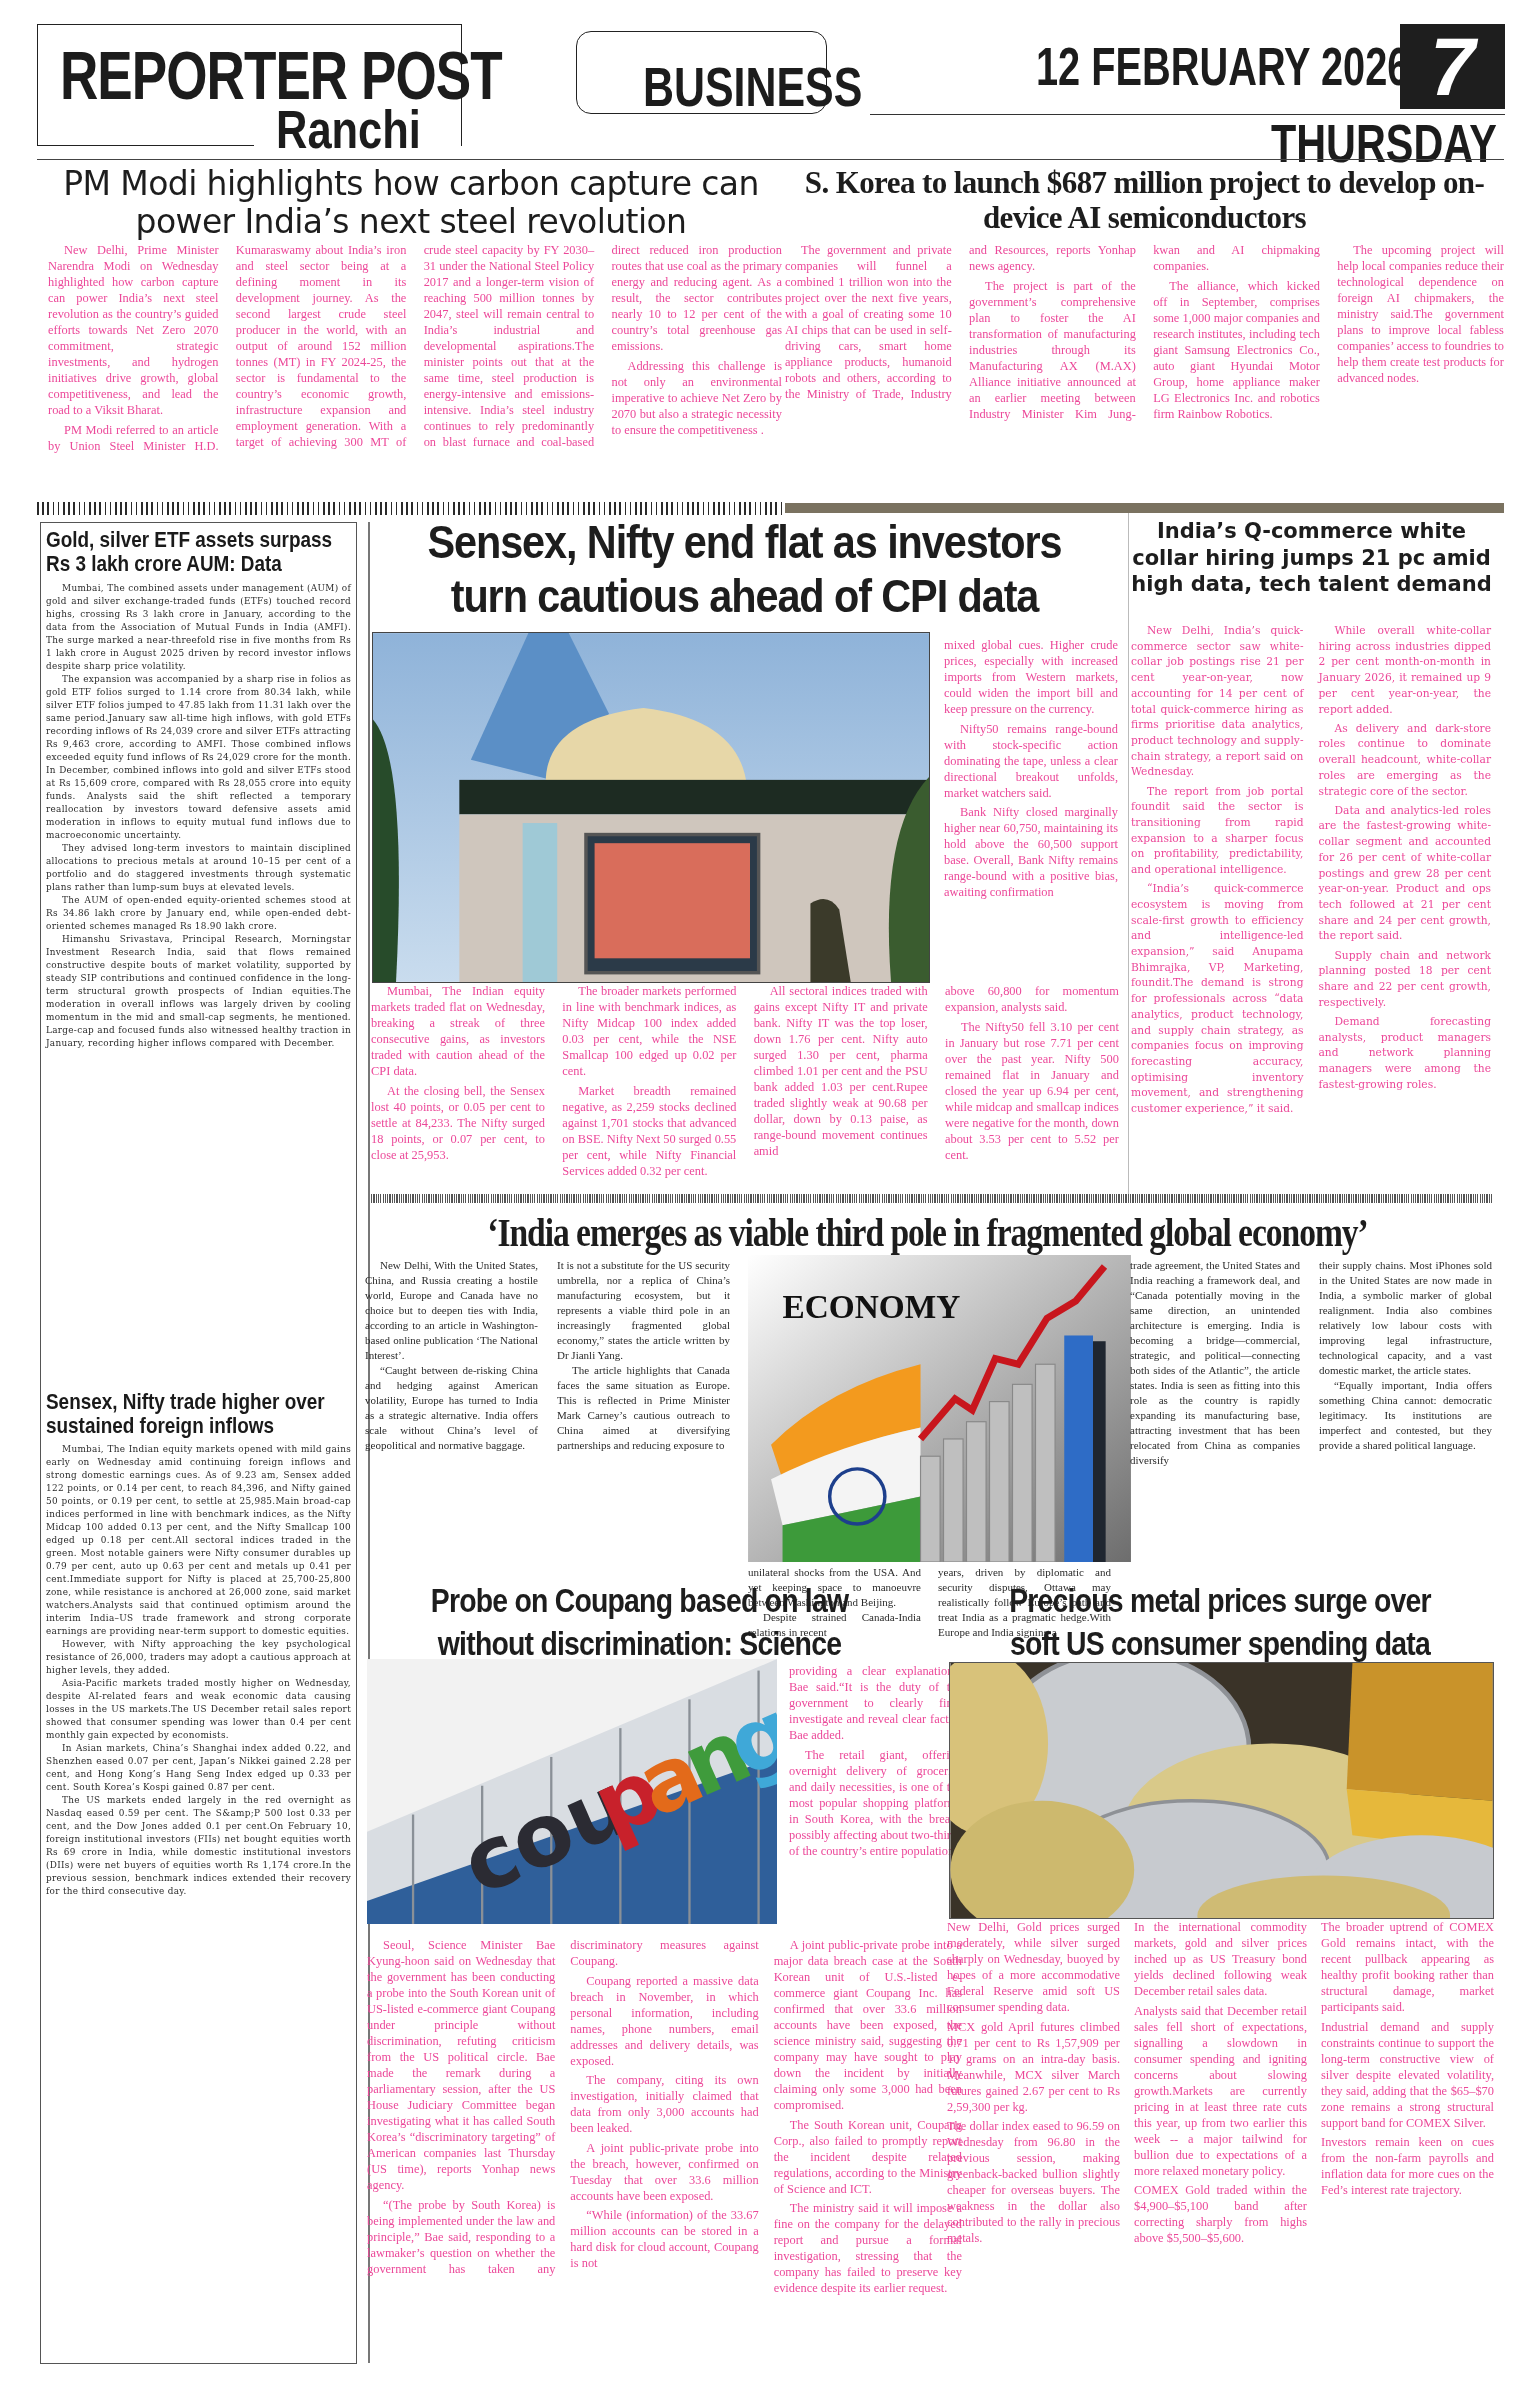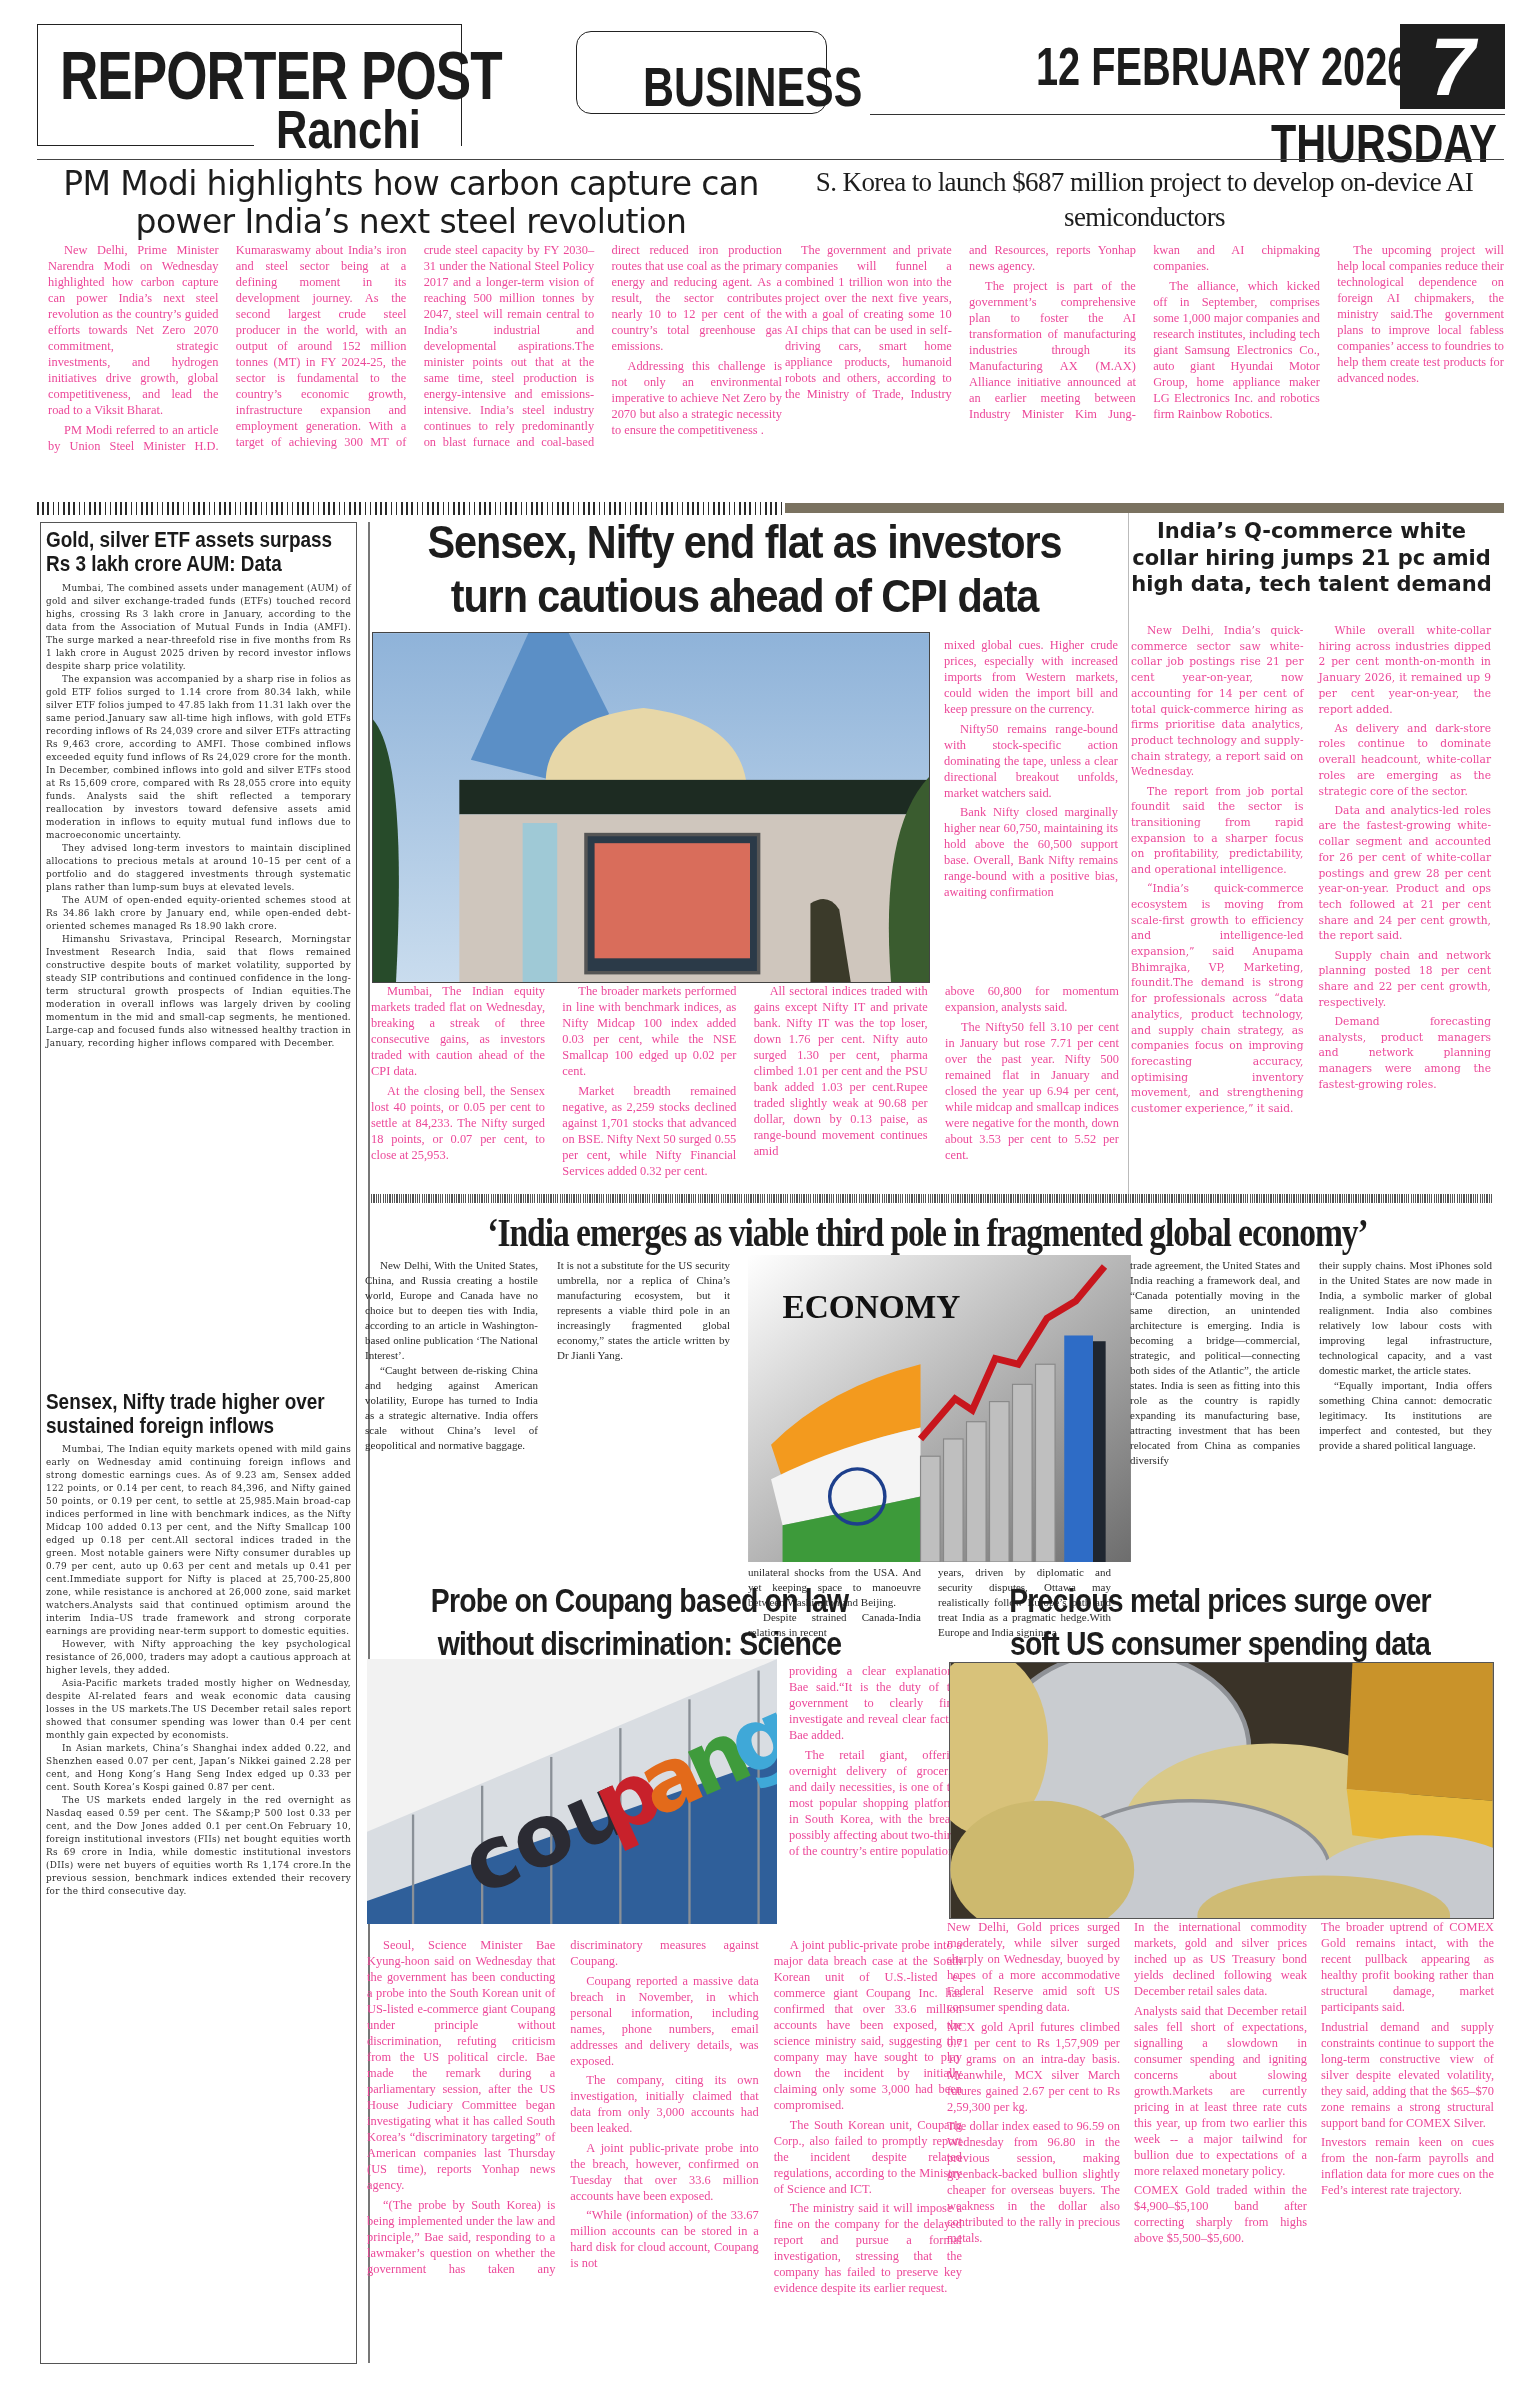--- a/index.html
+++ b/index.html
@@ -20,21 +20,21 @@
   #top-rule { left:37px; top:159px; width:1467px; border-top:1.7px solid #444; }
   
   .hl { text-align:center; color:#1d1d1d; }
   .body-cols { column-gap:17.3px; text-align:justify; font-size:12.4px; line-height:16px; color:#ec4899; font-family:"Liberation Serif", serif; }
   .body-cols p { margin:0 0 0 0; text-indent:16px; }
   .body-cols p + p { margin-top:3.5px; }
   
   #pm-hl { left:40px; top:165px; width:742px; font-family:"DejaVu Sans",sans-serif; font-size:33px; line-height:38px; letter-spacing:-0.6px; }
   #pm-body { left:48px; top:242px; width:734px; column-count:4; height:253px; }
   
-  #sk-hl { left:782px; top:165px; width:725px; font-family:"Liberation Serif",serif; font-weight:normal; font-size:27px; line-height:35px; letter-spacing:-0.6px; }
+  #sk-hl { left:782px; top:165px; width:725px; font-family:"Liberation Serif",serif; font-weight:bold; font-size:31px; line-height:35px; letter-spacing:-0.6px; }
   #sk-body { left:785px; top:242px; width:719px; column-count:4; height:253px; }
   
   .tick-rule { height:12.7px; background:repeating-linear-gradient(90deg,#2a2a2a 0 1.7px,#fff 1.7px 5.2px); }
   #rule1 { left:37px; top:502px; width:748px; }
   #rule1b { left:785px; top:503px; width:719px; height:10.4px; background:#7a7260; }
   
   #left-box { left:40px; top:522px; width:315px; height:1840px; border:1.2px solid #555; }
   #left-rule { left:368px; top:522px; width:2.3px; height:1841px; background:#777; }
   .lb-hl { font-family:"Liberation Sans",sans-serif; font-weight:900; font-size:22px; line-height:24px; color:#1a1a1a; transform:scaleX(0.86); transform-origin:left top; width:345px; }
   #gold-hl { left:46px; top:528px; }
@@ -206,20 +206,21 @@
     <polyline points="300,320 360,250 390,270 430,180 470,190 520,110 570,80 620,20" fill="none" stroke="#c8161d" stroke-width="12"></polyline>
     <text x="60" y="110" font-family="Liberation Serif, serif" font-weight="bold" font-size="58" fill="#111">ECONOMY</text>
   </svg>
 </div>
 <div class="abs ie-text" id="ie-col1">
   <p>New Delhi, With the United States, China, and Russia creating a hostile world, Europe and Canada have no choice but to deepen ties with India, according to an article in Washington-based online publication ‘The National Interest’.</p>
   <p>“Caught between de-risking China and hedging against American volatility, Europe has turned to India as a strategic alternative. India offers scale without China’s level of geopolitical and normative baggage.</p>
 </div>
 <div class="abs ie-text" id="ie-col2">
   <p style="text-indent:0">It is not a substitute for the US security umbrella, nor a replica of China’s manufacturing ecosystem, but it represents a viable third pole in an increasingly fragmented global economy,” states the article written by Dr Jianli Yang.</p>
+  <p>The article highlights that Canada faces the same situation as Europe. This is reflected in Prime Minister Mark Carney’s cautious outreach to China aimed at diversifying partnerships and reducing exposure to</p>
 </div>
 <div class="abs ie-text" id="ie-col3">
   <p style="text-indent:0">unilateral shocks from the USA. And yet keeping space to manoeuvre between Washington and Beijing.</p>
   <p>Despite strained Canada-India relations in recent</p>
 </div>
 <div class="abs ie-text" id="ie-col4">
   <p style="text-indent:0">years, driven by diplomatic and security disputes, Ottawa may realistically follow Europe’s path and treat India as a pragmatic hedge.With Europe and India signing a</p>
 </div>
 <div class="abs ie-text" id="ie-col5">
   <p style="text-indent:0">trade agreement, the United States and India reaching a framework deal, and “Canada potentially moving in the same direction, an unintended architecture is emerging. India is becoming a bridge—commercial, strategic, and political—connecting both sides of the Atlantic”, the article states. India is seen as fitting into this role as the country is rapidly expanding its manufacturing base, attracting investment that has been relocated from China as companies diversify</p>

